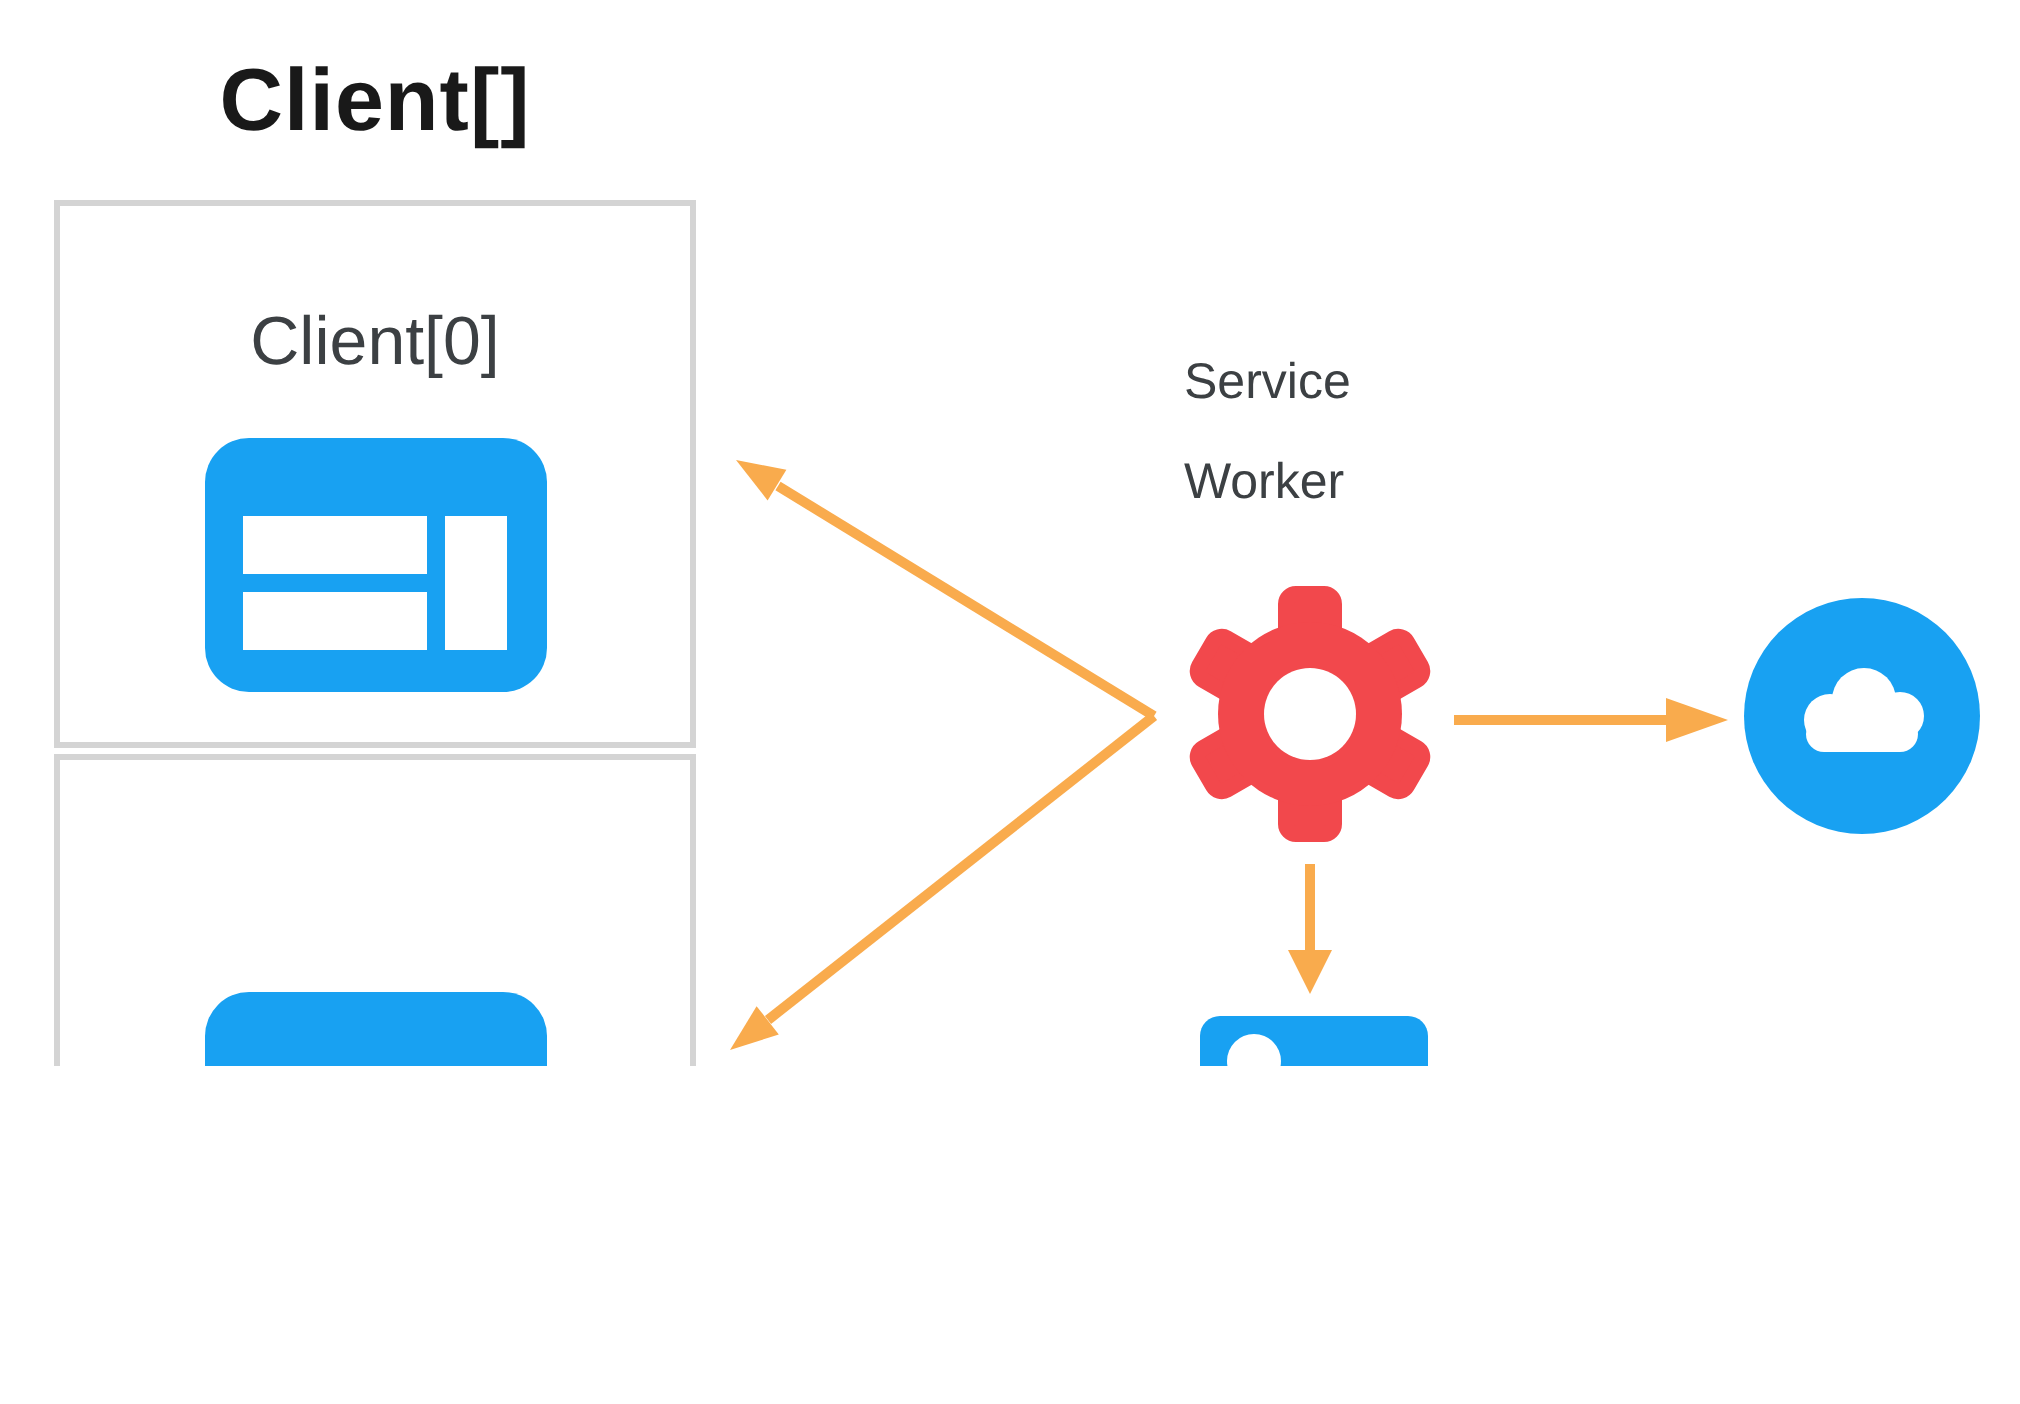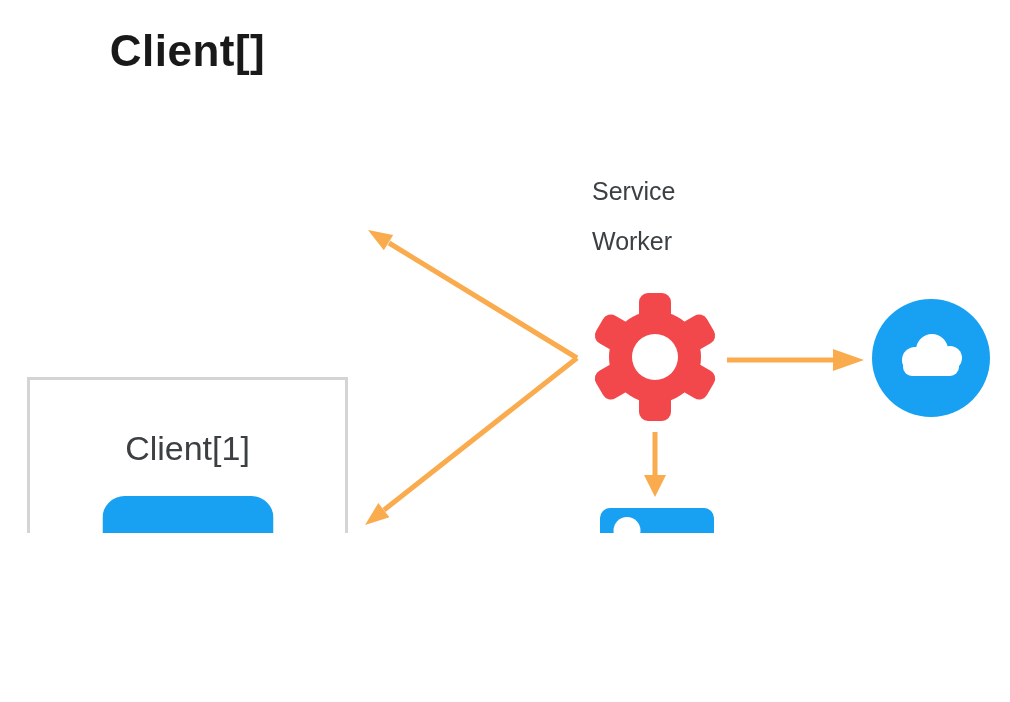--- a/index.html
+++ b/index.html
@@ -67,23 +67,31 @@
     pointer-events: none;
   }
 </style>
 </head>
 <body>
 
 <div class="canvas">
 
   <div class="diagram-title">Client[]</div>
 
+  <div class="client-box box0">
+    <div class="client-label">Client[0]</div>
+    <svg class="browser-icon" width="171" height="127" viewBox="0 0 171 127">
+      <rect x="0" y="0" width="171" height="127" rx="22" fill="var(--blue)"></rect>
+      <rect x="19" y="39" width="92" height="29" fill="#ffffff"></rect>
+      <rect x="19" y="77" width="92" height="29" fill="#ffffff"></rect>
+      <rect x="120" y="39" width="31" height="67" fill="#ffffff"></rect>
+    </svg>
+  </div>
 
   <div class="client-box box1">
-    <div class="client-label">Client[1]</div>
     <svg class="browser-icon" width="171" height="127" viewBox="0 0 171 127">
       <rect x="0" y="0" width="171" height="127" rx="22" fill="var(--blue)"></rect>
       <rect x="19" y="39" width="92" height="29" fill="#ffffff"></rect>
       <rect x="19" y="77" width="92" height="29" fill="#ffffff"></rect>
       <rect x="120" y="39" width="31" height="67" fill="#ffffff"></rect>
     </svg>
   </div>
 
   <div class="sw-label">Service Worker</div>
 

